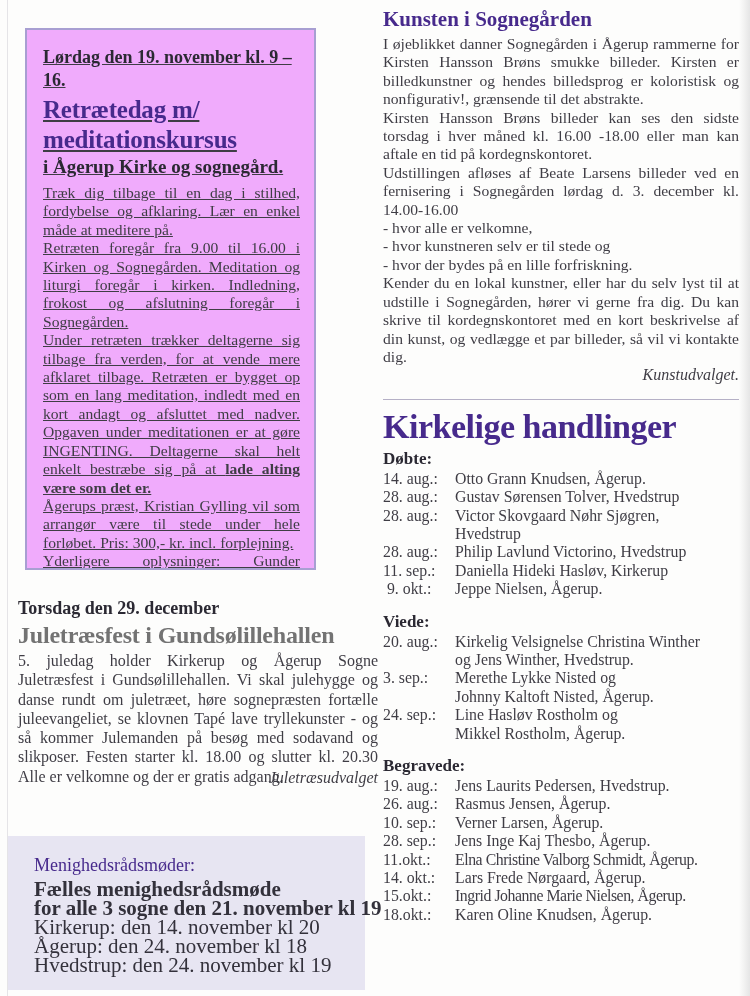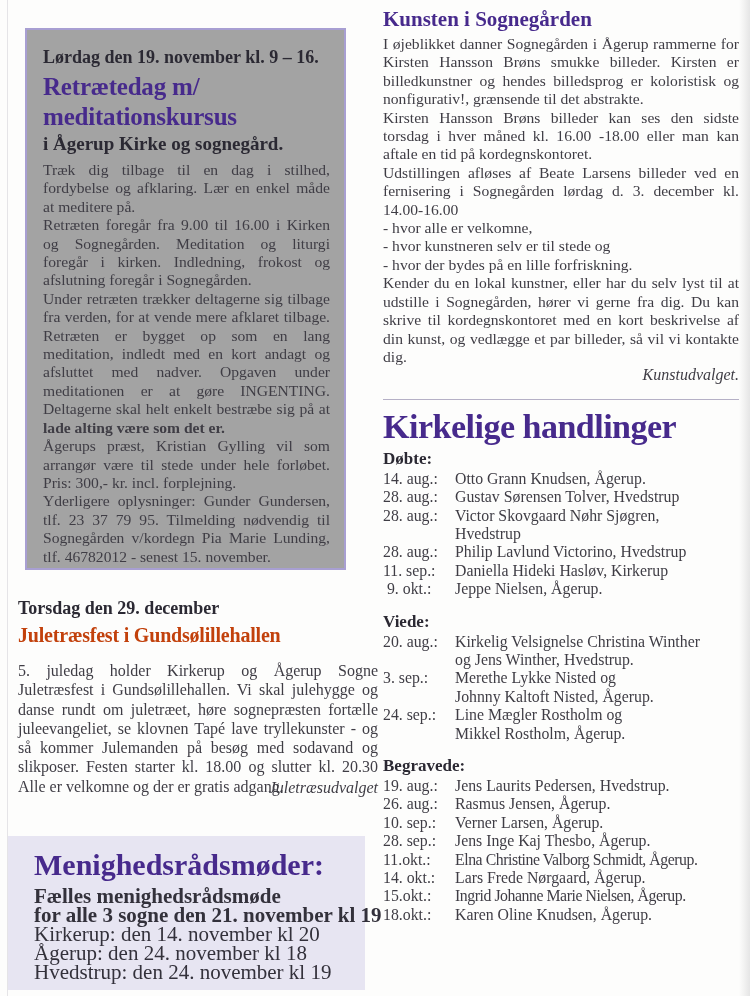--- a/index.html
+++ b/index.html
@@ -14,39 +14,39 @@
   
   .edge-right{position:absolute;right:0;top:0;width:11px;height:100%;
     background:linear-gradient(to right,rgba(120,120,125,0) 0%,rgba(120,120,125,.18) 100%);}
   .edge-left{position:absolute;left:7px;top:0;width:1px;height:100%;background:rgba(120,115,140,.18);}
 
   .b{font-weight:bold;}
   .i{}
 
   
   .retreat-box{
-    position:absolute;left:25px;top:28px;width:321px;height:542px;
-    box-sizing:border-box;border:2px solid #a89fd2;background:#a3a3a3;
-    padding:16px 14px 0 16px;overflow:hidden;
+    position:absolute;left:25px;top:28px;width:291px;height:542px;
+    box-sizing:border-box;border:2px solid #a89fd2;background:#f0abfc;
+    padding:16px 14px 0 16px;overflow:hidden;text-decoration:underline;
   }
   .date-bold{font-weight:bold;font-size:18px;line-height:23px;color:#2b2933;margin:0;}
   .retreat-box .title{font-weight:bold;font-size:25px;line-height:30px;color:#472a8c;margin:3px 0 0 0;letter-spacing:-0.2px;}
   .retreat-box .subtitle{font-weight:bold;font-size:19px;line-height:23px;color:#2b2933;margin:0 0 6px 0;}
   .body-p{margin:0;font-size:15.6px;line-height:18.4px;text-align:justify;}
   .no-just{text-align:left;}
 
   .jule{position:absolute;left:18px;top:597px;width:360px;}
-  .jule .title{font-weight:bold;font-size:20px;line-height:29px;color:#c2410c;margin:1px 0 11px 0;letter-spacing:-0.2px;}
+  .jule .title{font-weight:bold;font-size:24px;line-height:29px;color:#737373;margin:1px 0 1px 0;letter-spacing:-0.2px;}
   .sig-overlay{margin-top:-18.4px;text-align:right;font-style:italic;font-size:16px;line-height:18.4px;}
 
   .meetings{
     position:absolute;left:8px;top:836px;width:357px;height:154px;
     box-sizing:border-box;background:#e7e5f2;padding:16px 10px 0 26px;
   }
-  .meetings .title{font-weight:bold;font-size:30px;line-height:26px;color:#472a8c;margin:0 0 9px 0;}
+  .meetings .title{font-weight:normal;font-size:18px;line-height:26px;color:#472a8c;margin:0 0 2px 0;}
   .meet-bold{font-weight:bold;}
   .meet-line{font-size:21px;line-height:19px;color:#33313b;white-space:nowrap;}
 
   
   .col-right{position:absolute;left:383px;top:6px;width:356px;}
   .art-title{font-weight:bold;font-size:21px;line-height:26px;color:#472a8c;margin:0 0 3px 0;}
   .art-sig{text-align:right;font-style:italic;font-size:16px;line-height:18.4px;margin:0;}
   .divider{border:none;border-top:1px solid #b5b0c6;margin:14px 0 8px 0;}
   .records-title{font-weight:bold;font-size:34px;line-height:38px;color:#472a8c;margin:0 0 3px 0;letter-spacing:-0.5px;}
   .rec-label{font-weight:bold;font-size:17px;line-height:20px;color:#2b2933;margin-bottom:1px;}
@@ -164,21 +164,21 @@
           <div class="rec-row">
             <span class="rec-date">3. sep.:</span>
             <span class="rec-lines">
               <div class="rec-line"><span>Merethe Lykke Nisted og</span></div>
               <div class="rec-line"><span>Johnny Kaltoft Nisted, </span><span class="i">Ågerup.</span></div>
             </span>
           </div>
           <div class="rec-row">
             <span class="rec-date">24. sep.:</span>
             <span class="rec-lines">
-              <div class="rec-line"><span>Line Mægler Rostholm og</span></div>
+              <div class="rec-line"><span>Line Hasløv Rostholm og</span></div>
               <div class="rec-line"><span>Mikkel Rostholm, </span><span class="i">Ågerup.</span></div>
             </span>
           </div>
         </div>
         <div class="rec-section">
           <div class="rec-label">Begravede:</div>
           <div class="rec-row">
             <span class="rec-date">19. aug.:</span>
             <span class="rec-lines">
               <div class="rec-line"><span>Jens Laurits Pedersen, </span><span class="i">Hvedstrup.</span></div>

